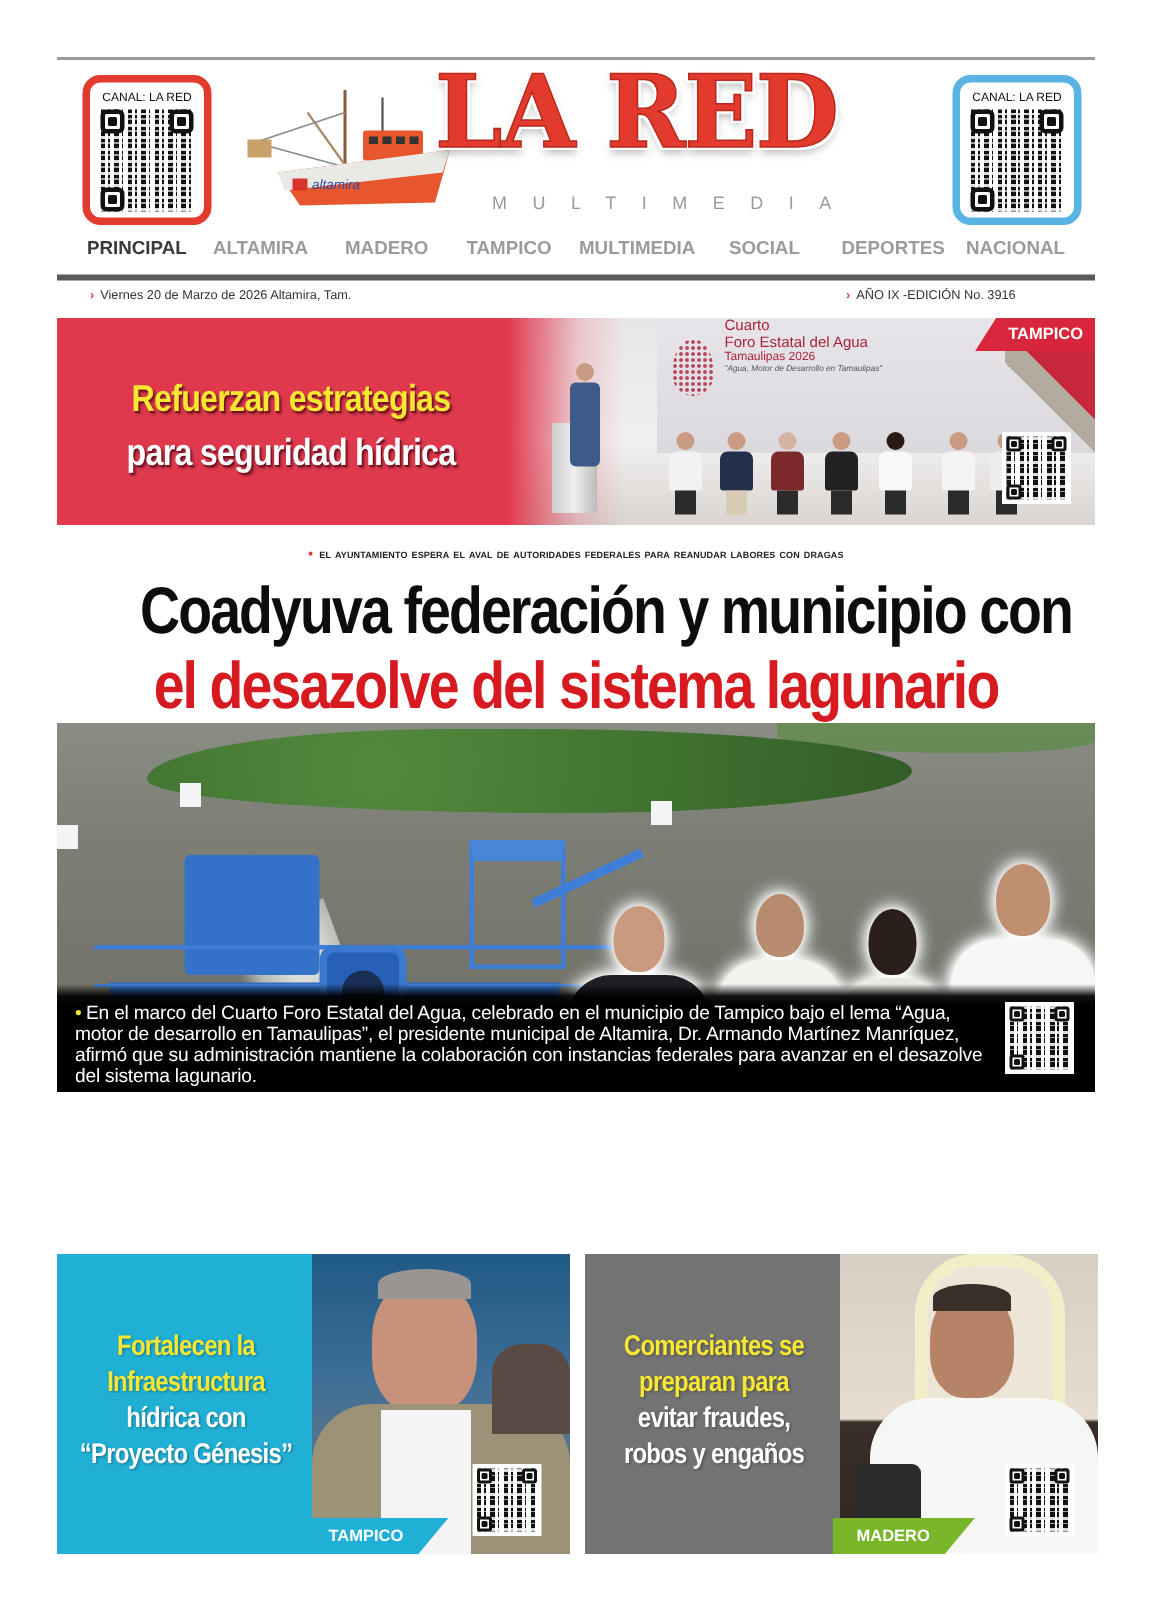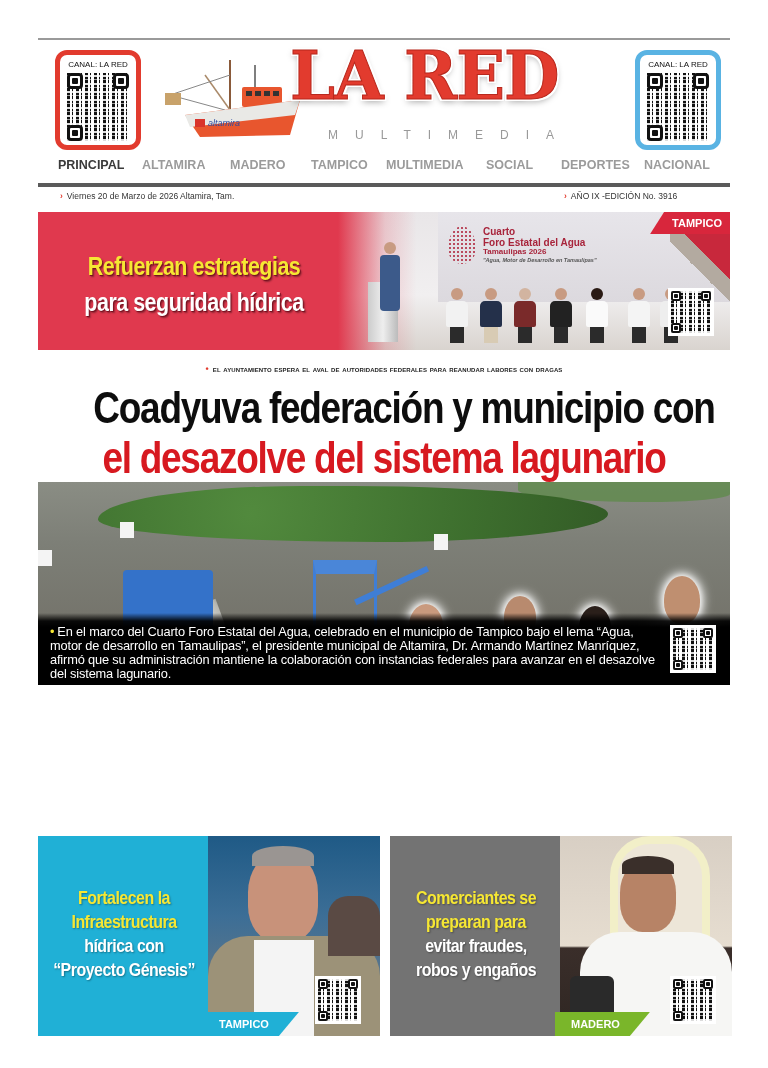--- a/index.html
+++ b/index.html
@@ -35,21 +35,21 @@
   .nav-rule { position: absolute; left: 38px; top: 183px; width: 692px; height: 4px; background: #5a5a5a; }
   .dateline { position: absolute; top: 191px; font-size: 8.5px; color: #333; white-space: nowrap; }
   .dateline .chev { color: #e23b2e; font-weight: bold; margin-right: 4px; }
 
   
   .banner { position: absolute; left: 38px; top: 212px; width: 692px; height: 138px; background: #e0394e; overflow: hidden; }
   .banner-photo { position: absolute; left: 300px; top: 0; width: 392px; height: 138px;
       background: linear-gradient(90deg, rgba(224,57,78,1) 0%, rgba(224,57,78,0.2) 12%, rgba(0,0,0,0) 20%),
                   linear-gradient(180deg, #e9e6e8 0%, #f1eff0 60%, #d9d4cf 100%); }
   .stage-screen { position: absolute; left: 100px; top: 0; width: 292px; height: 90px; background: linear-gradient(180deg,#e7e5ea,#dcd9de); }
-  .screen-title { position: absolute; left: 145px; top: 14px; color: #a8243b; font-size: 10px; font-weight: bold; line-height: 1.1; }
+  .screen-title { position: absolute; left: 145px; top: 0; color: #a8243b; font-size: 10px; font-weight: normal; line-height: 1.1; }
   .screen-title .l3 { font-size: 8px; }
   .screen-title .l4 { font-size: 5.5px; color: #555; font-style: italic; }
   .drop-logo { position: absolute; left: 110px; top: 14px; width: 28px; height: 38px; border-radius: 50% 50% 50% 50% / 60% 60% 40% 40%;
       background: radial-gradient(circle, #b0263d 1px, transparent 1.5px) 0 0/4px 4px; opacity: 0.8; }
   .red-corner { position: absolute; right: 0; top: 0; width: 60px; height: 90px; background: linear-gradient(225deg, #c8283c 0 45%, #b3aaa0 45% 60%, transparent 60%); }
   .panel { position: absolute; bottom: 6px; height: 56px; width: 22px; }
   .panel .head { width: 12px; height: 12px; border-radius: 50%; background: #c89b82; margin: 0 auto; }
   .panel .torso { width: 22px; height: 26px; border-radius: 5px 5px 2px 2px; margin-top: 1px; }
   .panel .legs { width: 14px; height: 16px; background: #2b2b2b; margin: 0 auto; }
   .speaker { position: absolute; left: 40px; top: 30px; width: 24px; height: 100px; }
@@ -66,21 +66,21 @@
   .qr-small .finder { width: 10px; height: 10px; border-width: 2px; border-radius: 2px; }
   .qr-small .finder::after { left: 1px; top: 1px; width: 4px; height: 4px; }
 
   
   .kicker { position: absolute; left: 38px; top: 364px; width: 692px; text-align: center; font-size: 9px; font-weight: bold; color: #222; letter-spacing: 0.1px; }
   .kicker .dot { color: #e23b2e; margin-right: 4px; }
   .headline { position: absolute; left: 38px; width: 692px; text-align: center; font-weight: bold; font-size: 44px; line-height: 1; letter-spacing: -1.5px; transform: scaleX(0.84); transform-origin: center; white-space: nowrap; }
   .headline.l1 { top: 386px; color: #0d0d0d; }
   .headline.l2 { top: 436px; color: #d71920; }
 
-  .hero { position: absolute; left: 38px; top: 482px; width: 692px; height: 203px; overflow: hidden;
+  .hero { position: absolute; left: 38px; top: 482px; width: 692px; height: 246px; overflow: hidden;
       background: linear-gradient(180deg, #8a8d84 0%, #7d7f77 30%, #6e6b62 100%); padding-left: 33px; }
   .lilies { position: absolute; left: 60px; top: 4px; width: 510px; height: 56px; border-radius: 40% 50% 45% 55% / 60% 50% 50% 40%;
       background: radial-gradient(circle at 30% 50%, #4f8a3a, #3a6e2a 60%, #2f5a22); opacity: 0.95; }
   .lilies2 { position: absolute; left: 480px; top: 0; width: 212px; height: 20px; background: #5a8a45; border-radius: 0 0 40% 60%; opacity: 0.7; }
   .flag { position: absolute; width: 14px; height: 16px; background: #f4f4f4; }
   .dredge { position: absolute; left: 25px; top: 78px; width: 360px; height: 140px; }
   .dredge .hull { position: absolute; left: 10px; top: 95px; width: 300px; height: 38px; background: #2f6cc2; border-bottom: 4px solid #1f4e96; }
   .dredge .deck { position: absolute; left: 0; top: 70px; width: 350px; height: 28px; border-top: 3px solid #3f7ed6; border-bottom: 2px solid #3f7ed6; }
   .dredge .cab { position: absolute; left: 250px; top: 0; width: 64px; height: 86px; border: 3px solid #3f7ed6; border-top: 14px solid #4a86d8; }
   .dredge .engine { position: absolute; left: 60px; top: 10px; width: 90px; height: 80px; background: #3472c9; border-radius: 4px; }

